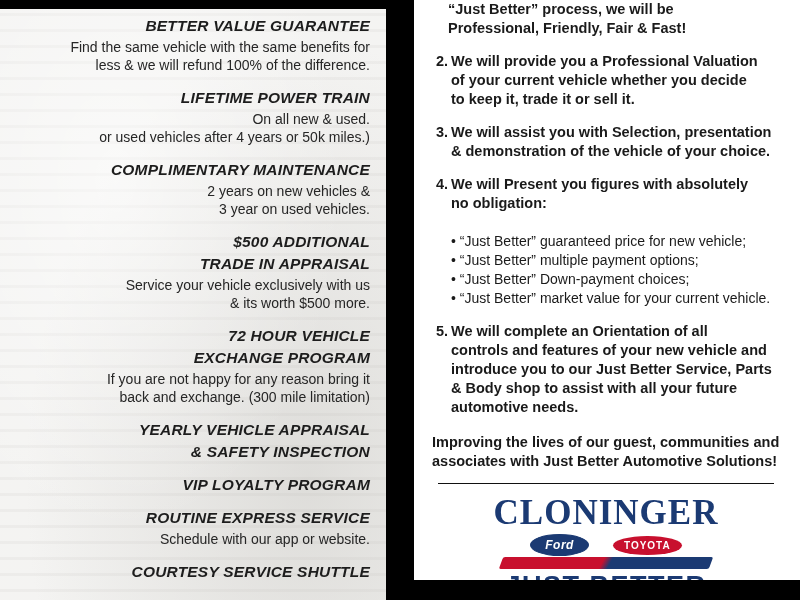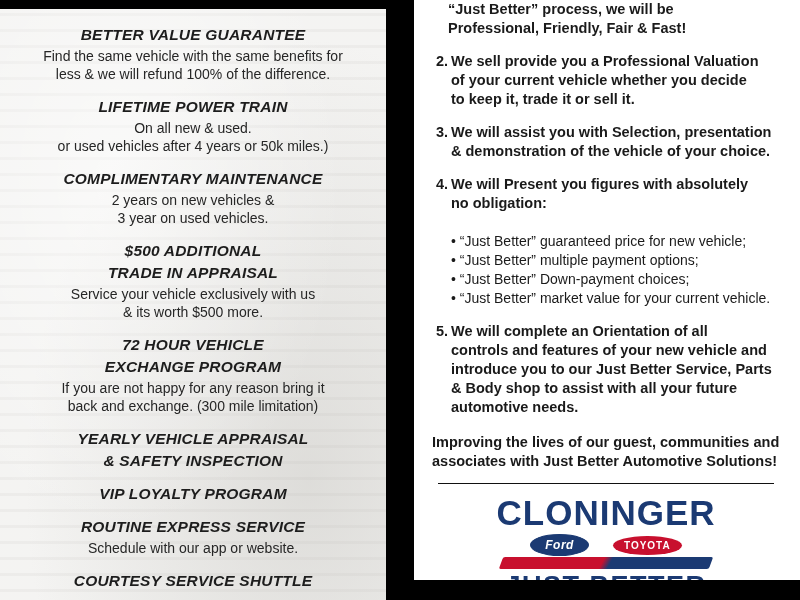--- a/index.html
+++ b/index.html
@@ -46,22 +46,21 @@
     position: absolute;
     inset: 0;
     background:
       radial-gradient(ellipse at 30% 30%, rgba(255,255,255,0.55), rgba(255,255,255,0) 60%),
       radial-gradient(ellipse at 80% 80%, rgba(180,178,172,0.35), rgba(255,255,255,0) 65%);
     pointer-events: none;
   }
   .left-inner {
     position: relative;
     padding: 0 16px;
-    text-align: center;
-    margin-top: 9px;
+    text-align: right;
   }
   .top-black-bar {
     position: absolute;
     top: 0; left: 0;
     width: 386px;
     height: 9px;
     background: #000;
     z-index: 5;
   }
   .benefit {
@@ -152,21 +151,21 @@
     border-top: 1.5px solid #111;
     margin: 8px 6px 10px 6px;
   }
 
   
   .logo-block {
     text-align: center;
     margin-top: 4px;
   }
   .logo-cloninger {
-    font-family: Liberation Sans, sans-serif;
+    font-family: Liberation Serif, serif;
     font-weight: bold;
     font-size: 35px;
     letter-spacing: 1px;
     color: #1b3a73;
     line-height: 38px;
   }
   .logo-brands {
     display: flex;
     justify-content: center;
     align-items: center;
@@ -280,21 +279,21 @@
     <div class="right-inner">
 
       <div class="first-cont">
         <span class="ln">“Just Better” process, we will be</span>
         <span class="ln">Professional, Friendly, Fair &amp; Fast!</span>
       </div>
 
       <div class="promise-item">
         <div class="promise-num">2.</div>
         <div class="promise-body">
-          <span class="ln">We sell provide you a Professional Valuation</span>
+          <span class="ln">We will provide you a Professional Valuation</span>
           <span class="ln">of your current vehicle whether you decide</span>
           <span class="ln">to keep it, trade it or sell it.</span>
         </div>
       </div>
 
       <div class="promise-item">
         <div class="promise-num">3.</div>
         <div class="promise-body">
           <span class="ln">We will assist you with Selection, presentation</span>
           <span class="ln">&amp; demonstration of the vehicle of your choice.</span>

